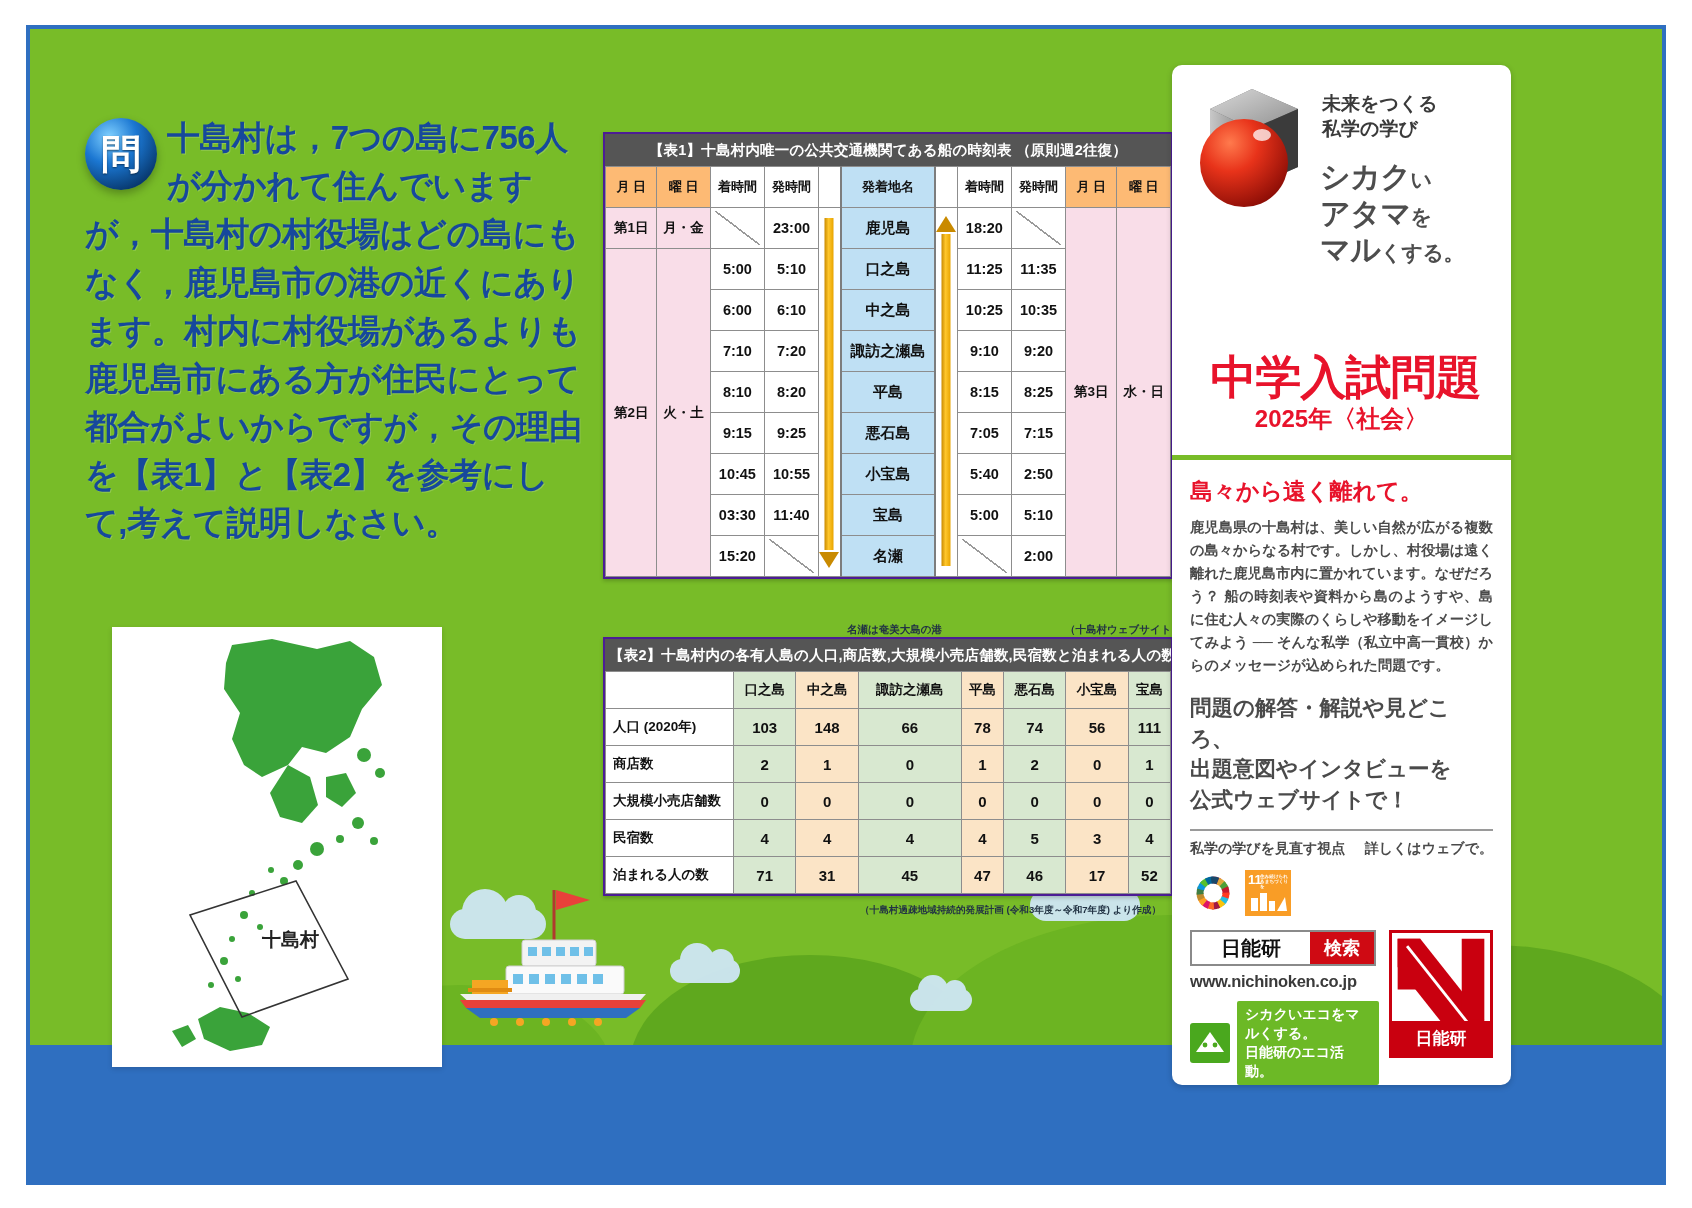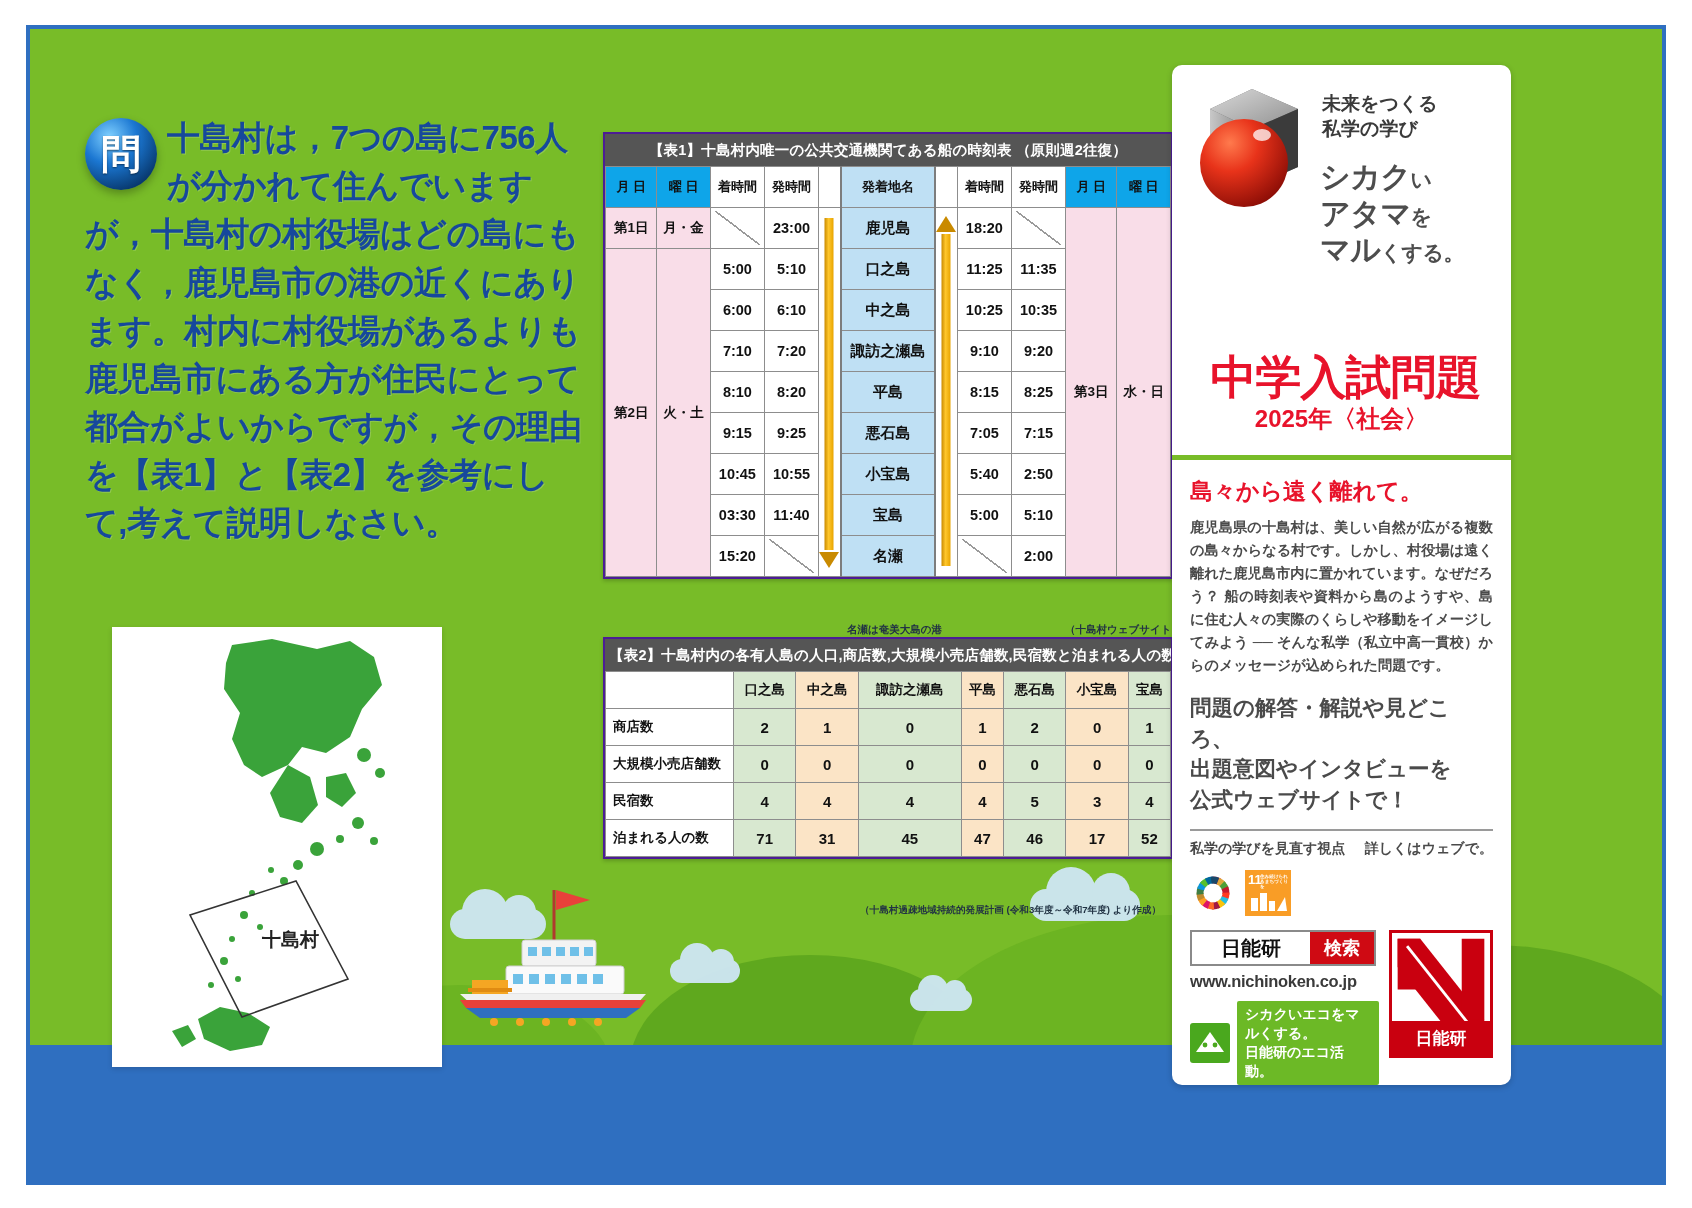--- a/index.html
+++ b/index.html
@@ -123,21 +123,21 @@
     font-weight: bold;
     text-align: center;
     color: #111;
     padding: 0;
     height: 41px;
   }
 
   
   #table1-panel { left: 573px; top: 103px; width: 570px; }
   #table1 th { background: #ffffff; font-size: 13px; }
-  #table1 th.pinkhdr { background: #0ea5e9; }
+  #table1 th.pinkhdr { background: #fdba74; }
   #table1 td.pink { background: #f9dde8; font-size: 13.5px; }
   #table1 td.place {
     background: #bfe0f4; font-size: 15px; border-left: 2px solid #7d7d7d; border-right: 2px solid #7d7d7d;
   }
   #table1 th.placehdr {
     background: #bfe0f4; border-left: 2px solid #7d7d7d; border-right: 2px solid #7d7d7d;
   }
   #table1 td.arrowcell { background: #ffffff; width: 26px; position: relative; }
   #table1 td.slash { position: relative; }
   #table1 td.slash::after {
@@ -469,20 +469,30 @@
               <th class="cgreen">口之島</th>
               <th class="corange">中之島</th>
               <th class="cgreen">諏訪之瀬島</th>
               <th class="corange">平島</th>
               <th class="cgreen">悪石島</th>
               <th class="corange">小宝島</th>
               <th class="cgreen">宝島</th>
             </tr>
           </thead>
         <tbody id="table2-body">
+            <tr>
+              <td class="rowhdr">人口 (2020年)</td>
+              <td class="cgreen">103</td>
+              <td class="corange">148</td>
+              <td class="cgreen">66</td>
+              <td class="corange">78</td>
+              <td class="cgreen">74</td>
+              <td class="corange">56</td>
+              <td class="cgreen">111</td>
+            </tr>
             <tr>
               <td class="rowhdr">商店数</td>
               <td class="cgreen">2</td>
               <td class="corange">1</td>
               <td class="cgreen">0</td>
               <td class="corange">1</td>
               <td class="cgreen">2</td>
               <td class="corange">0</td>
               <td class="cgreen">1</td>
             </tr>

